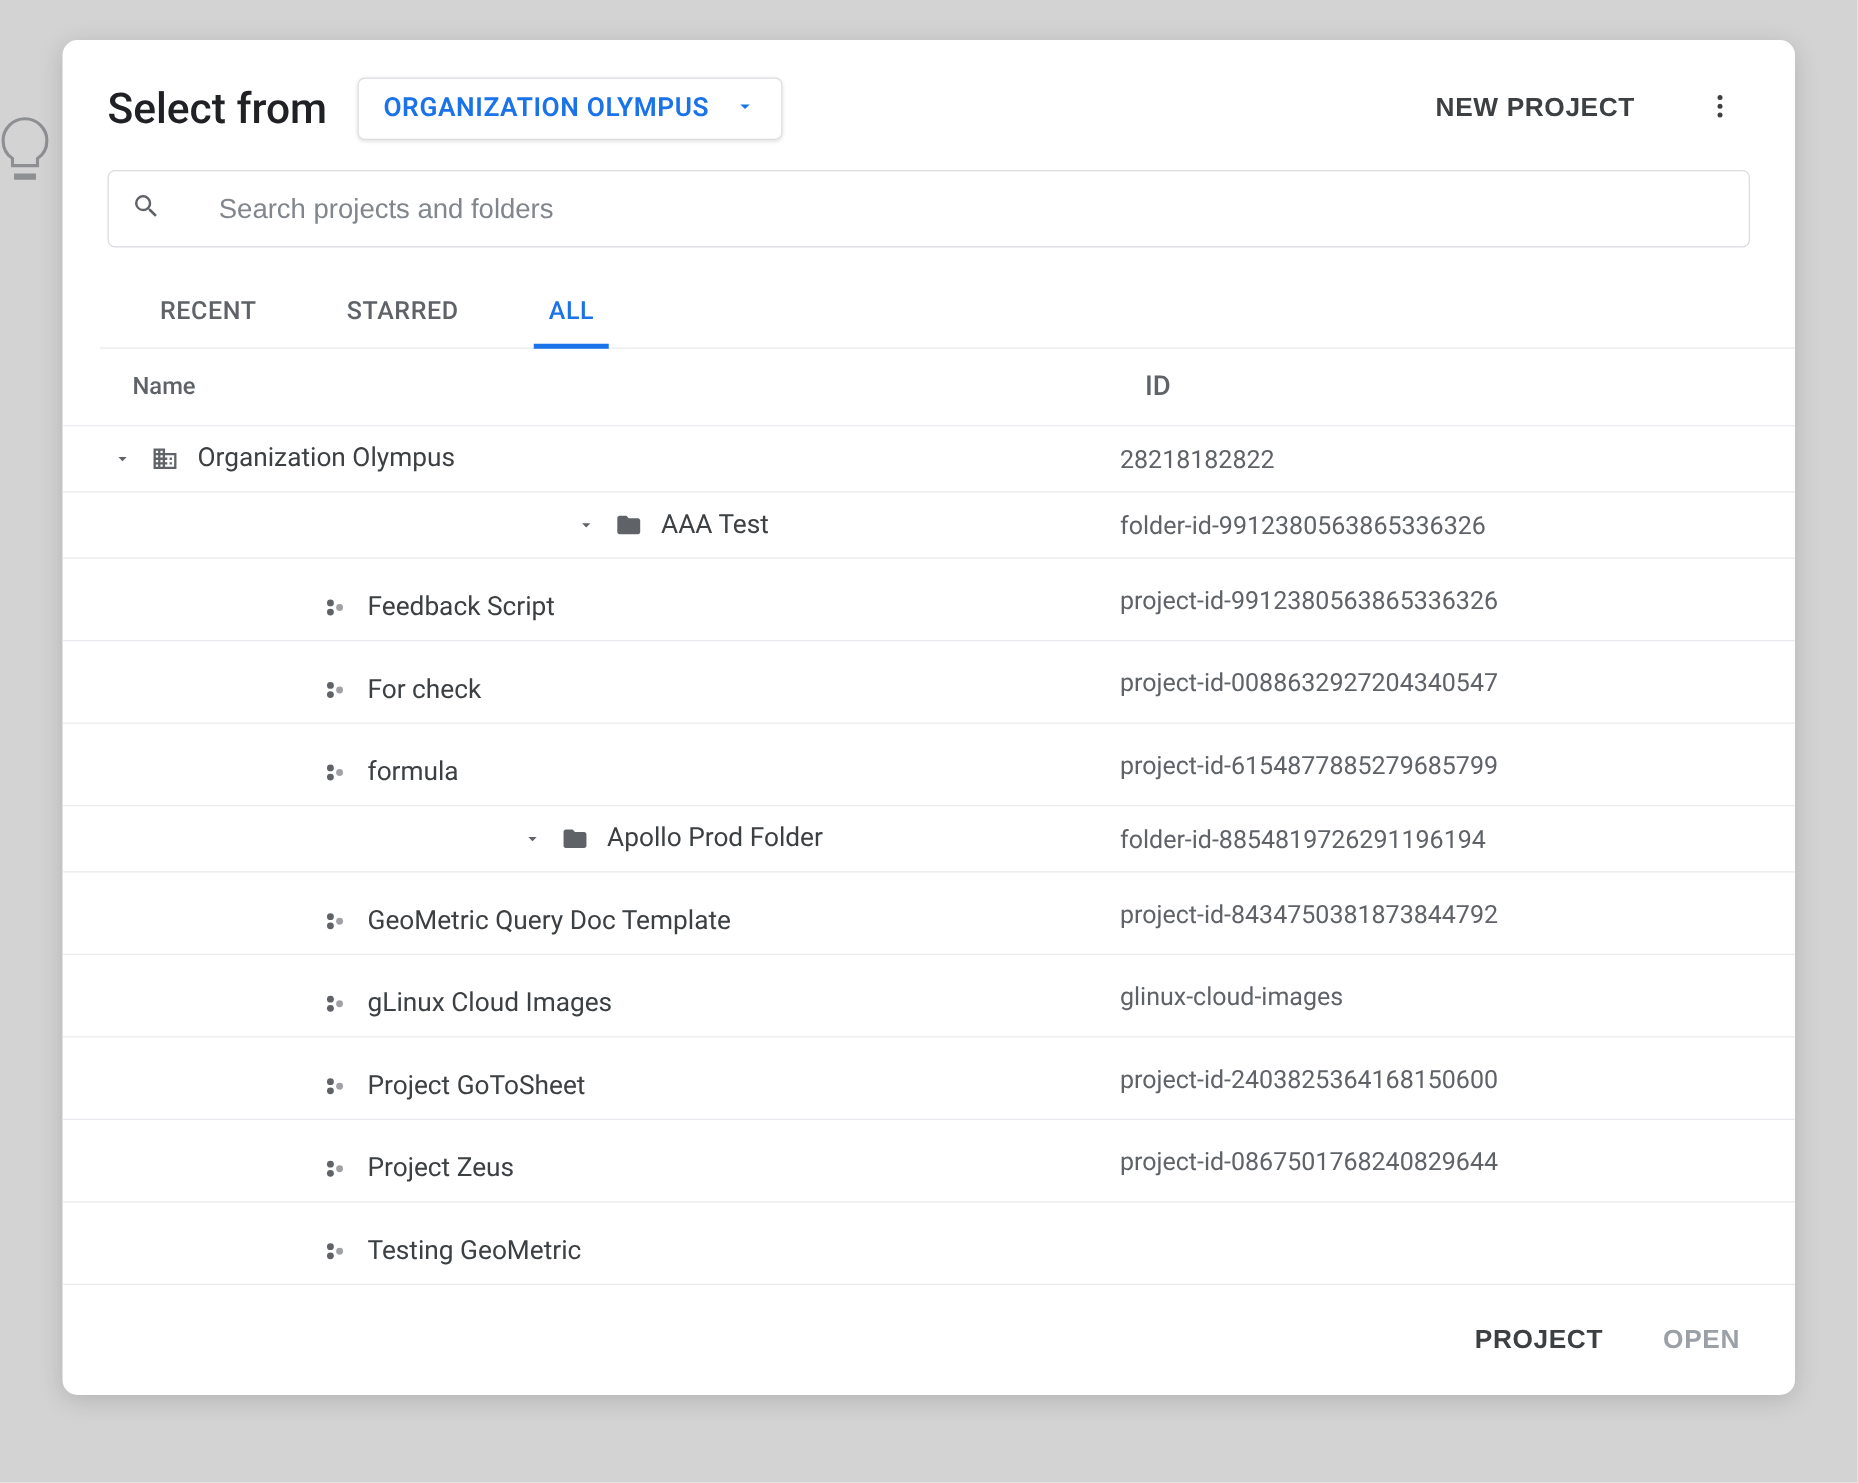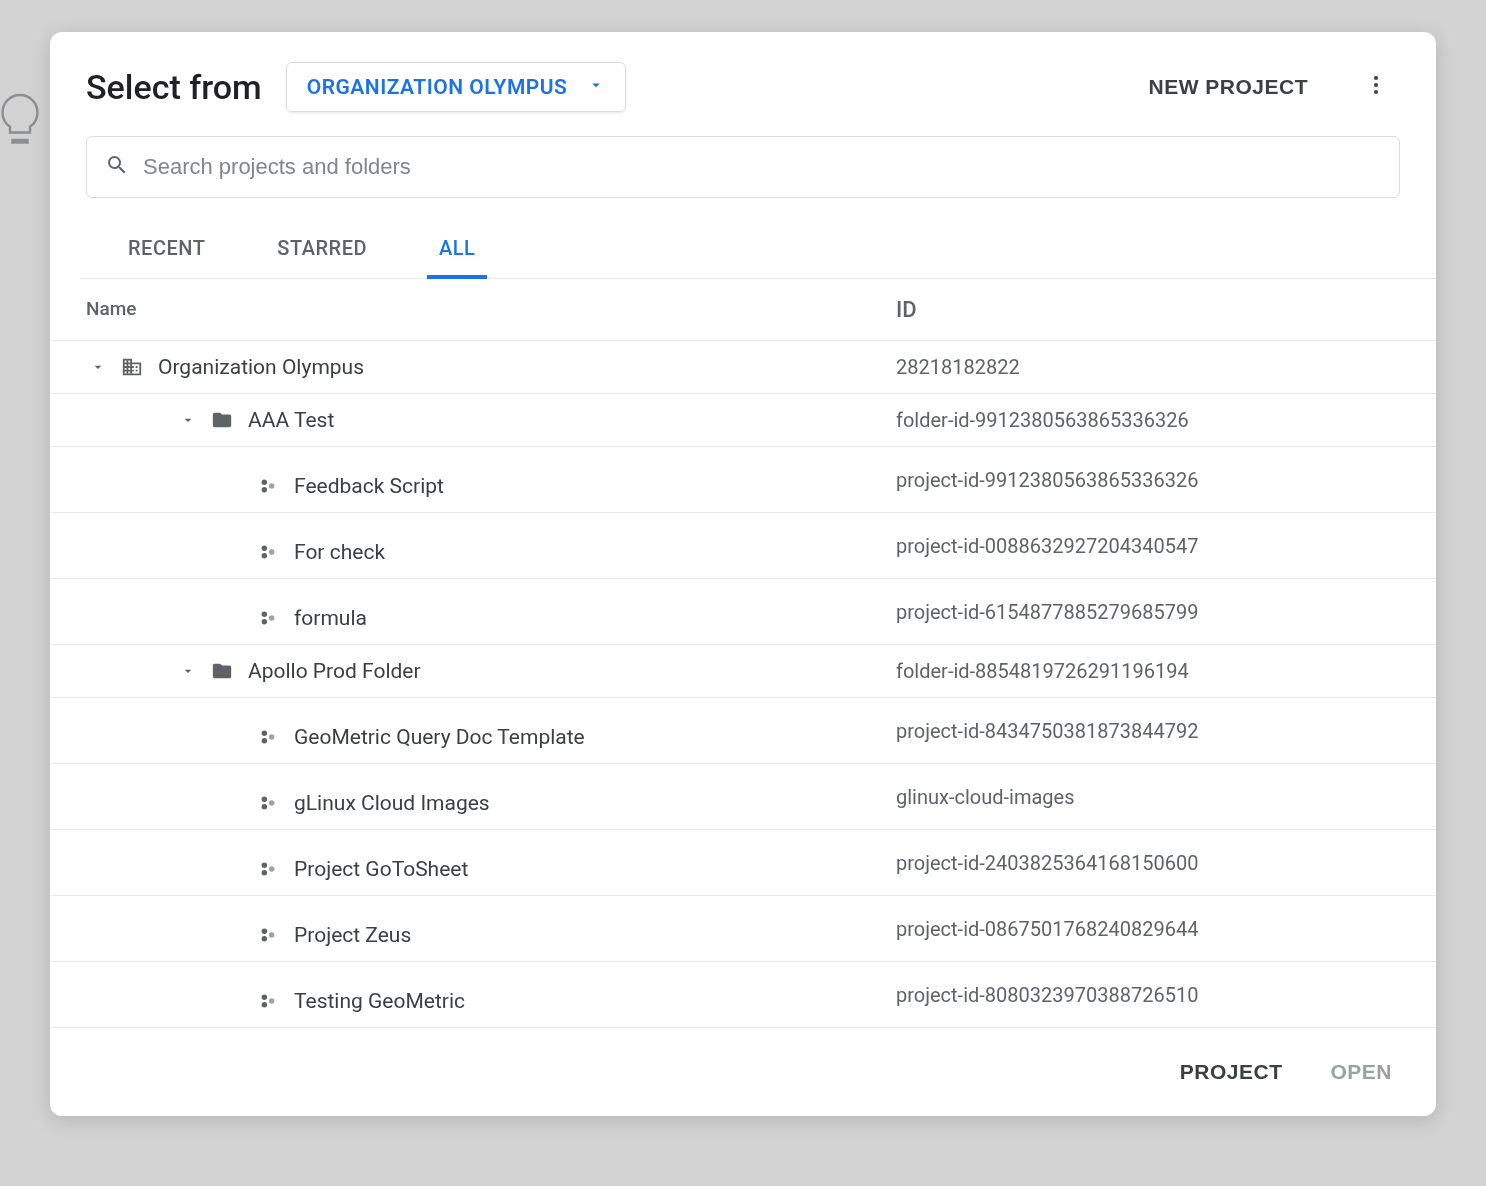--- a/index.html
+++ b/index.html
@@ -102,20 +102,21 @@
       align-items: center;
       justify-content: center;
     }
     .search-container {
       margin: 0 36px 20px 36px;
       border: 1px solid #dadce0;
       border-radius: 6px;
       display: flex;
       align-items: center;
       padding: 16px 18px;
+      gap: 32px;
     }
     .search-container svg {
       fill: #5f6368;
       margin-right: 14px;
     }
     .search-input {
       border: none;
       outline: none;
       font-size: 22px;
       color: #5f6368;
@@ -148,21 +149,21 @@
       content: '';
       position: absolute;
       bottom: -1px;
       left: 0;
       right: 0;
       height: 4px;
       background: #1a73e8;
     }
     .table-header {
       display: flex;
-      padding: 18px 36px;
+      padding: 18px 56px;
       border-bottom: 1px solid #e8eaed;
     }
     .col-name {
       flex: 0 0 810px;
       font-size: 19px;
       color: #5f6368;
       font-weight: 500;
     }
     .col-id {
       flex: 1;
@@ -181,21 +182,21 @@
       flex: 0 0 810px;
       display: flex;
       align-items: center;
     }
     .row-id-cell {
       flex: 1;
       font-size: 20px;
       color: #5f6368;
     }
     .indent-0 { padding-left: 0; }
-    .indent-1 { padding-left: 90px; }
+    .indent-1 { padding-left: 90px; justify-content: center; }
     .indent-2 { padding-left: 170px; margin-top: 13px; }
     .expand-arrow {
       width: 24px;
       height: 24px;
       display: flex;
       align-items: center;
       justify-content: center;
       margin-right: 10px;
       cursor: pointer;
     }
@@ -438,21 +439,20 @@
         <div class="row-name-cell indent-2">
           <span class="row-icon">
             <svg width="22" height="22" viewBox="0 0 24 24">
               <circle cx="8" cy="8" r="3"></circle>
               <circle cx="8" cy="16" r="3"></circle>
               <circle cx="16" cy="12" r="3" fill-opacity="0.6"></circle>
             </svg>
           </span>
           <span class="row-label">Testing GeoMetric</span>
         </div>
-        <div class="row-id-cell">project-id-8080323970388726510</div>
       </div>
     </div>
 
   <div class="dialog-footer">
     <button class="footer-btn cancel-btn">PROJECT</button>
     <button class="footer-btn open-btn">OPEN</button>
   </div>
 </div>
 
 </body></html>

